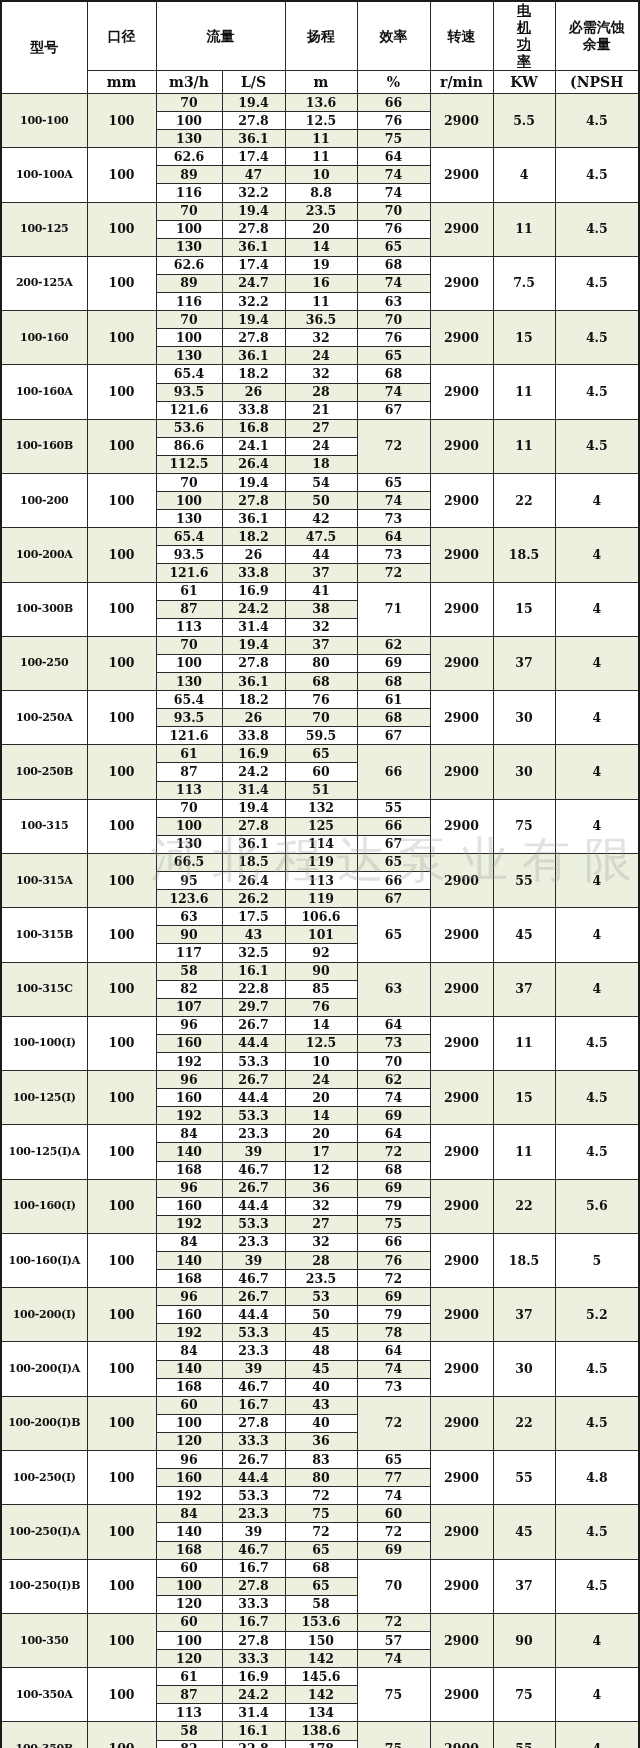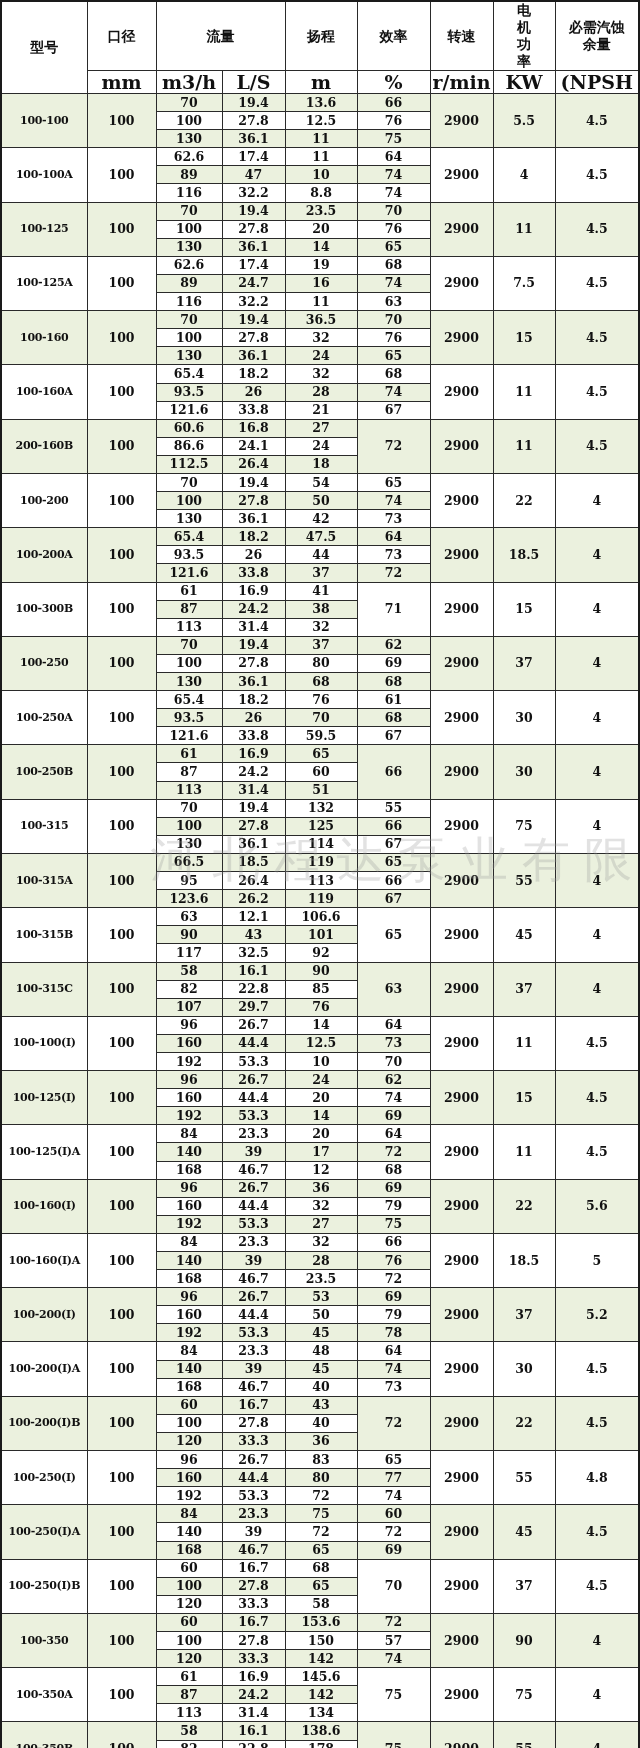--- a/index.html
+++ b/index.html
@@ -17,21 +17,21 @@
   table.spec td, table.spec th {
     border: 1px solid #2a2a2a;
     text-align: center;
     vertical-align: middle;
     padding: 0;
     overflow: hidden;
     white-space: nowrap;
   }
   thead th { font-size: 14px; font-weight: bold; background: #ffffff; line-height: 17px; }
   thead tr.h1 th { height: 46px; }
-  thead tr.h2 th { height: 22px; font-size: 19px; }
+  thead tr.h2 th { height: 22px; font-size: 14px; }
   tbody td { font-size: 12.5px; height: 17.1px; line-height: 16px; }
   tbody td.name { font-size: 11px; letter-spacing: -0.3px; }
   .g-shade td.grp { background: #ebf1de; }
   .g-white td.grp { background: #ffffff; }
   td.s { background: #ebf1de; }
   td.w { background: #ffffff; }
   .watermark {
     position: absolute; left: 150px; top: 828px;
     font-family: "DejaVu Sans", sans-serif;
     font-size: 48px; letter-spacing: 14px;
@@ -55,21 +55,21 @@
     <col style="width:84px">
   </colgroup>
   <thead>
     <tr class="h1">
       <th rowspan="2">型号</th>
       <th>口径</th>
       <th colspan="2">流量</th>
       <th>扬程</th>
       <th>效率</th>
       <th>转速</th>
-      <th style="white-space:normal;padding:0 19px;">电机功率</th>
+      <th style="white-space:normal;padding:0 19px;text-decoration:underline;">电机功率</th>
       <th style="white-space:normal;padding:0 8px;">必需汽蚀余量</th>
     </tr>
     <tr class="h2">
       <th>mm</th>
       <th>m3/h</th>
       <th>L/S</th>
       <th>m</th>
       <th>%</th>
       <th>r/min</th>
       <th>KW</th>
@@ -140,21 +140,21 @@
         <td class="w">20</td>
         <td class="w">76</td>
       </tr>
       <tr class="g-shade">
         <td class="s">130</td>
         <td class="s">36.1</td>
         <td class="s">14</td>
         <td class="s">65</td>
       </tr>
       <tr class="g-white">
-        <td rowspan="3" class="grp name">100-125A</td>
+        <td rowspan="3" class="grp name">200-125A</td>
         <td rowspan="3" class="grp">100</td>
         <td class="w">62.6</td>
         <td class="w">17.4</td>
         <td class="w">19</td>
         <td class="w">68</td>
         <td rowspan="3" class="grp">2900</td>
         <td rowspan="3" class="grp">7.5</td>
         <td rowspan="3" class="grp">4.5</td>
       </tr>
       <tr class="g-white">
@@ -209,23 +209,23 @@
         <td class="s">28</td>
         <td class="s">74</td>
       </tr>
       <tr class="g-white">
         <td class="w">121.6</td>
         <td class="w">33.8</td>
         <td class="w">21</td>
         <td class="w">67</td>
       </tr>
       <tr class="g-shade">
-        <td rowspan="3" class="grp name">200-160B</td>
-        <td rowspan="3" class="grp">100</td>
-        <td class="s">60.6</td>
+        <td rowspan="3" class="grp name">100-160B</td>
+        <td rowspan="3" class="grp">100</td>
+        <td class="s">53.6</td>
         <td class="s">16.8</td>
         <td class="s">27</td>
         <td rowspan="3" class="grp">72</td>
         <td rowspan="3" class="grp">2900</td>
         <td rowspan="3" class="grp">11</td>
         <td rowspan="3" class="grp">4.5</td>
       </tr>
       <tr class="g-shade">
         <td class="w">86.6</td>
         <td class="w">24.1</td>
@@ -413,21 +413,21 @@
       <tr class="g-shade">
         <td class="s">123.6</td>
         <td class="s">26.2</td>
         <td class="s">119</td>
         <td class="s">67</td>
       </tr>
       <tr class="g-white">
         <td rowspan="3" class="grp name">100-315B</td>
         <td rowspan="3" class="grp">100</td>
         <td class="w">63</td>
-        <td class="w">12.1</td>
+        <td class="w">17.5</td>
         <td class="w">106.6</td>
         <td rowspan="3" class="grp">65</td>
         <td rowspan="3" class="grp">2900</td>
         <td rowspan="3" class="grp">45</td>
         <td rowspan="3" class="grp">4</td>
       </tr>
       <tr class="g-white">
         <td class="s">90</td>
         <td class="s">43</td>
         <td class="s">101</td>

